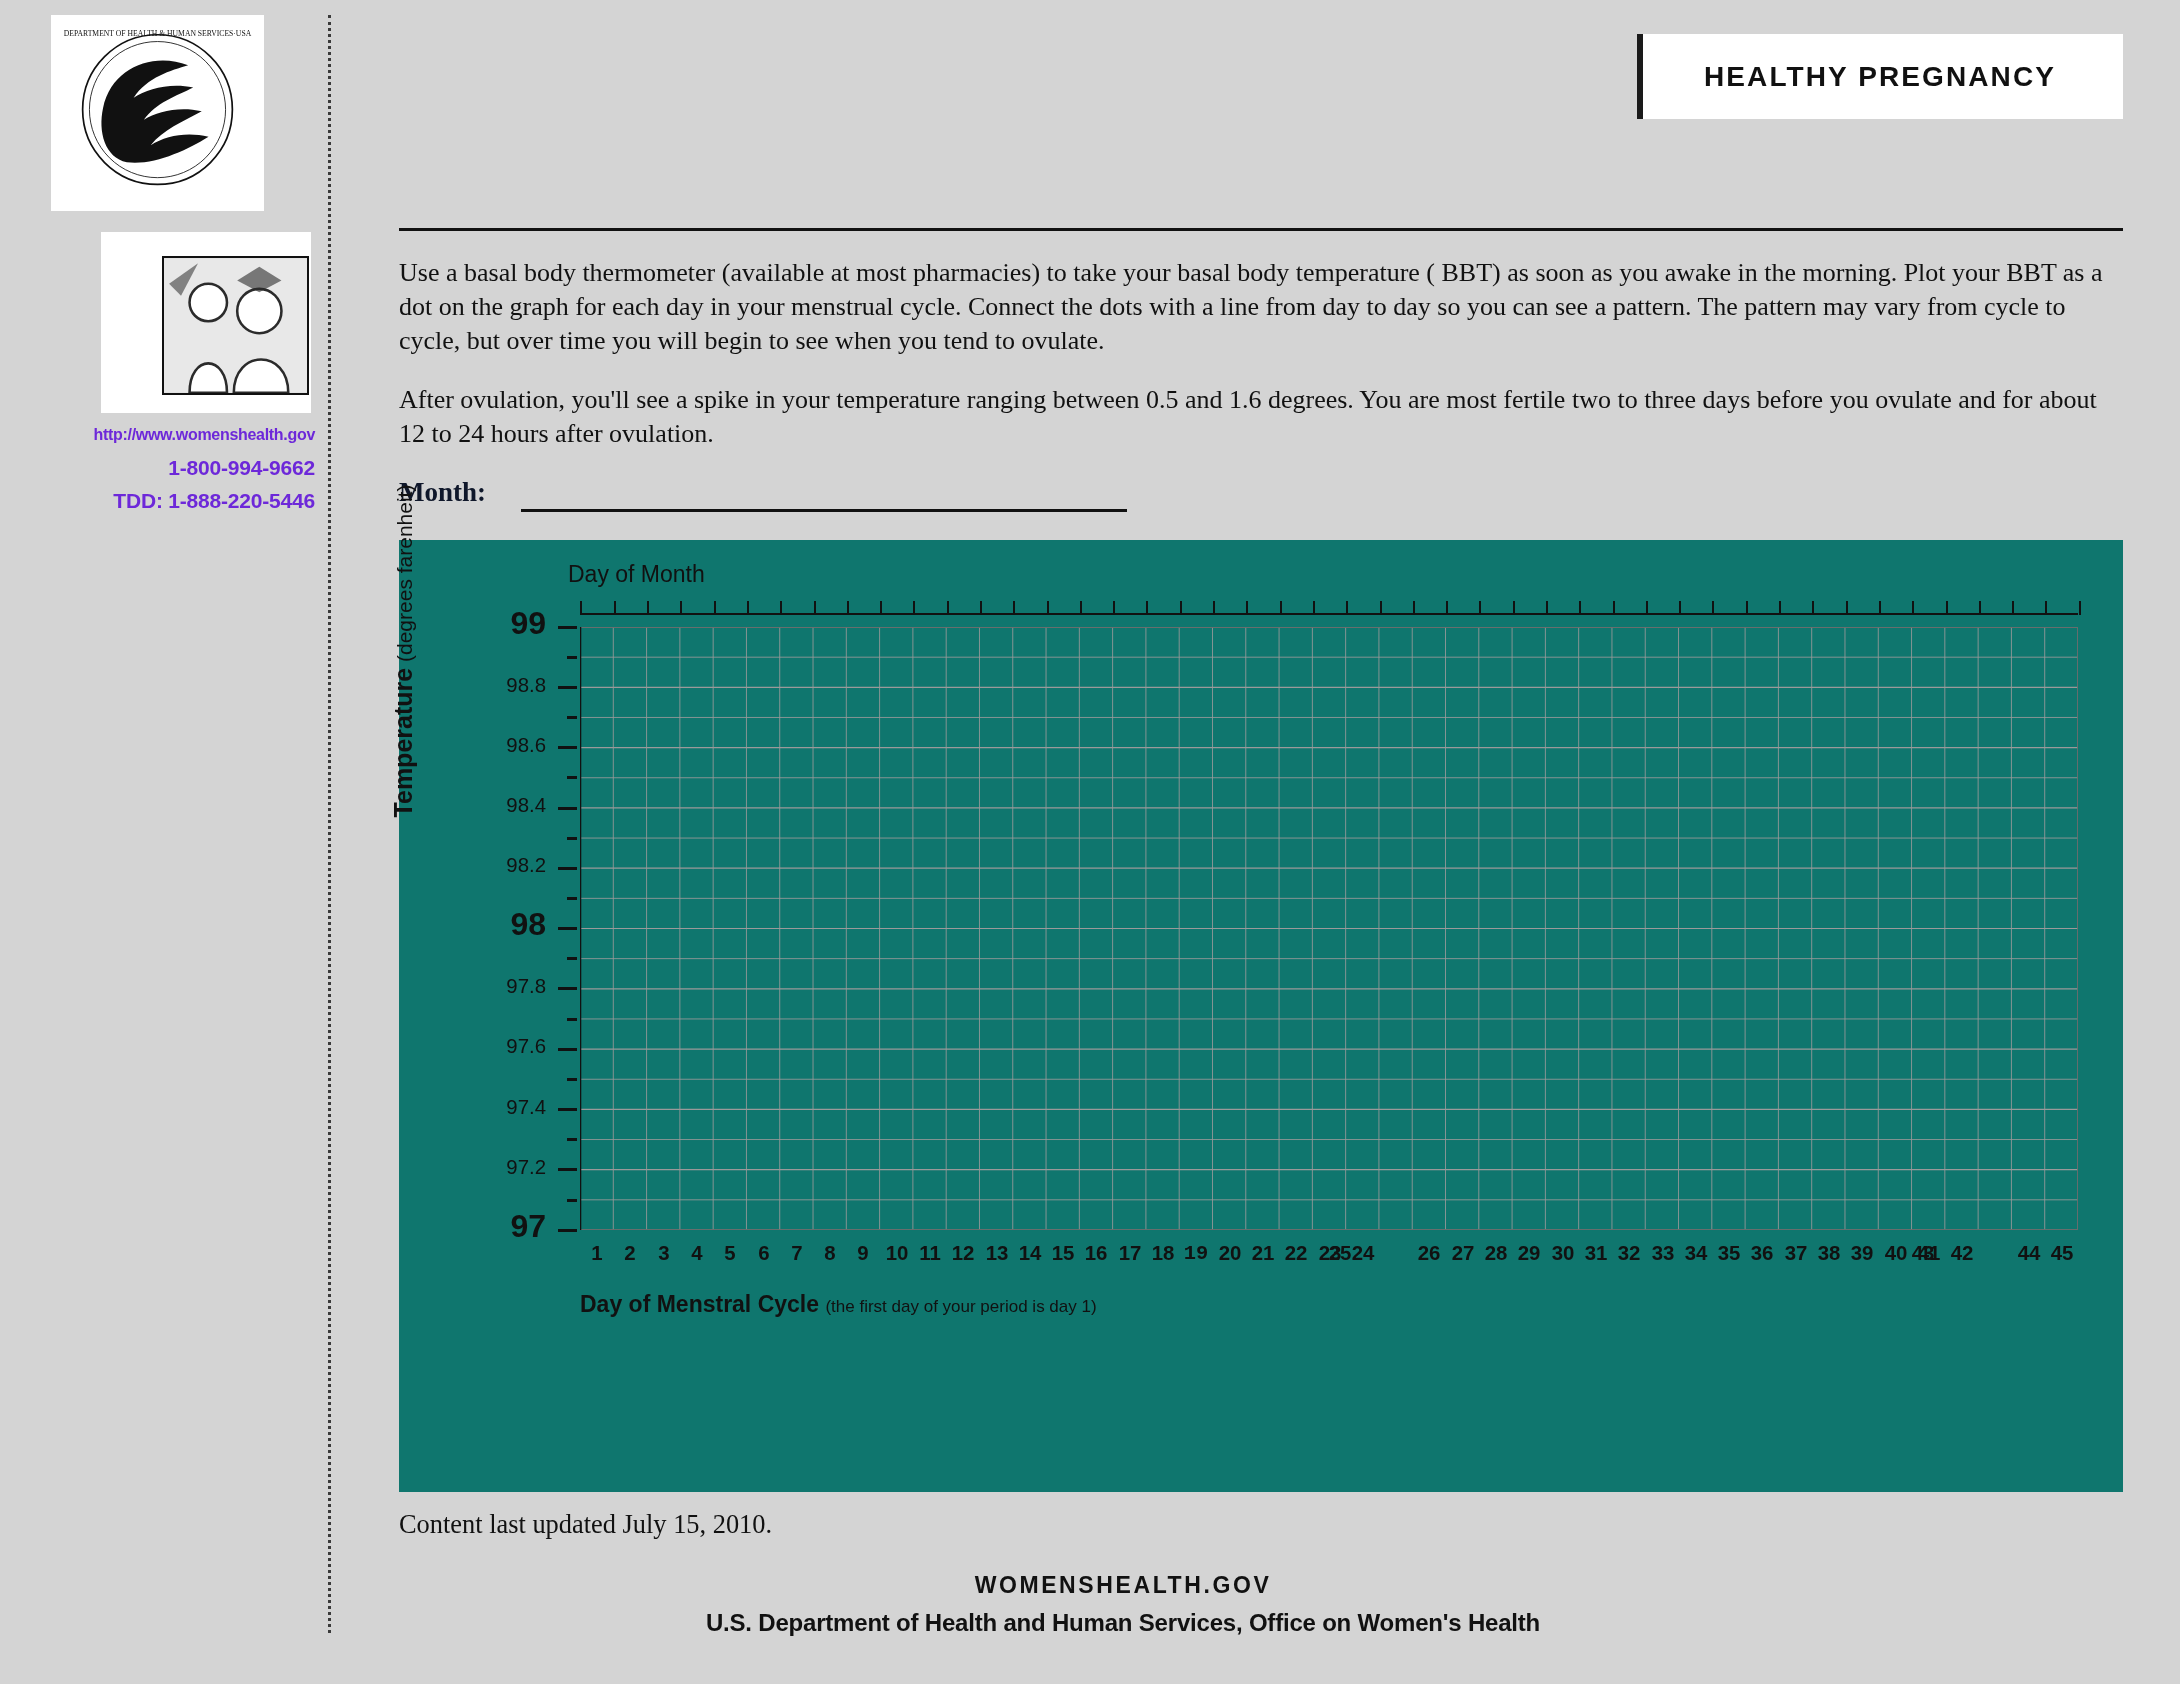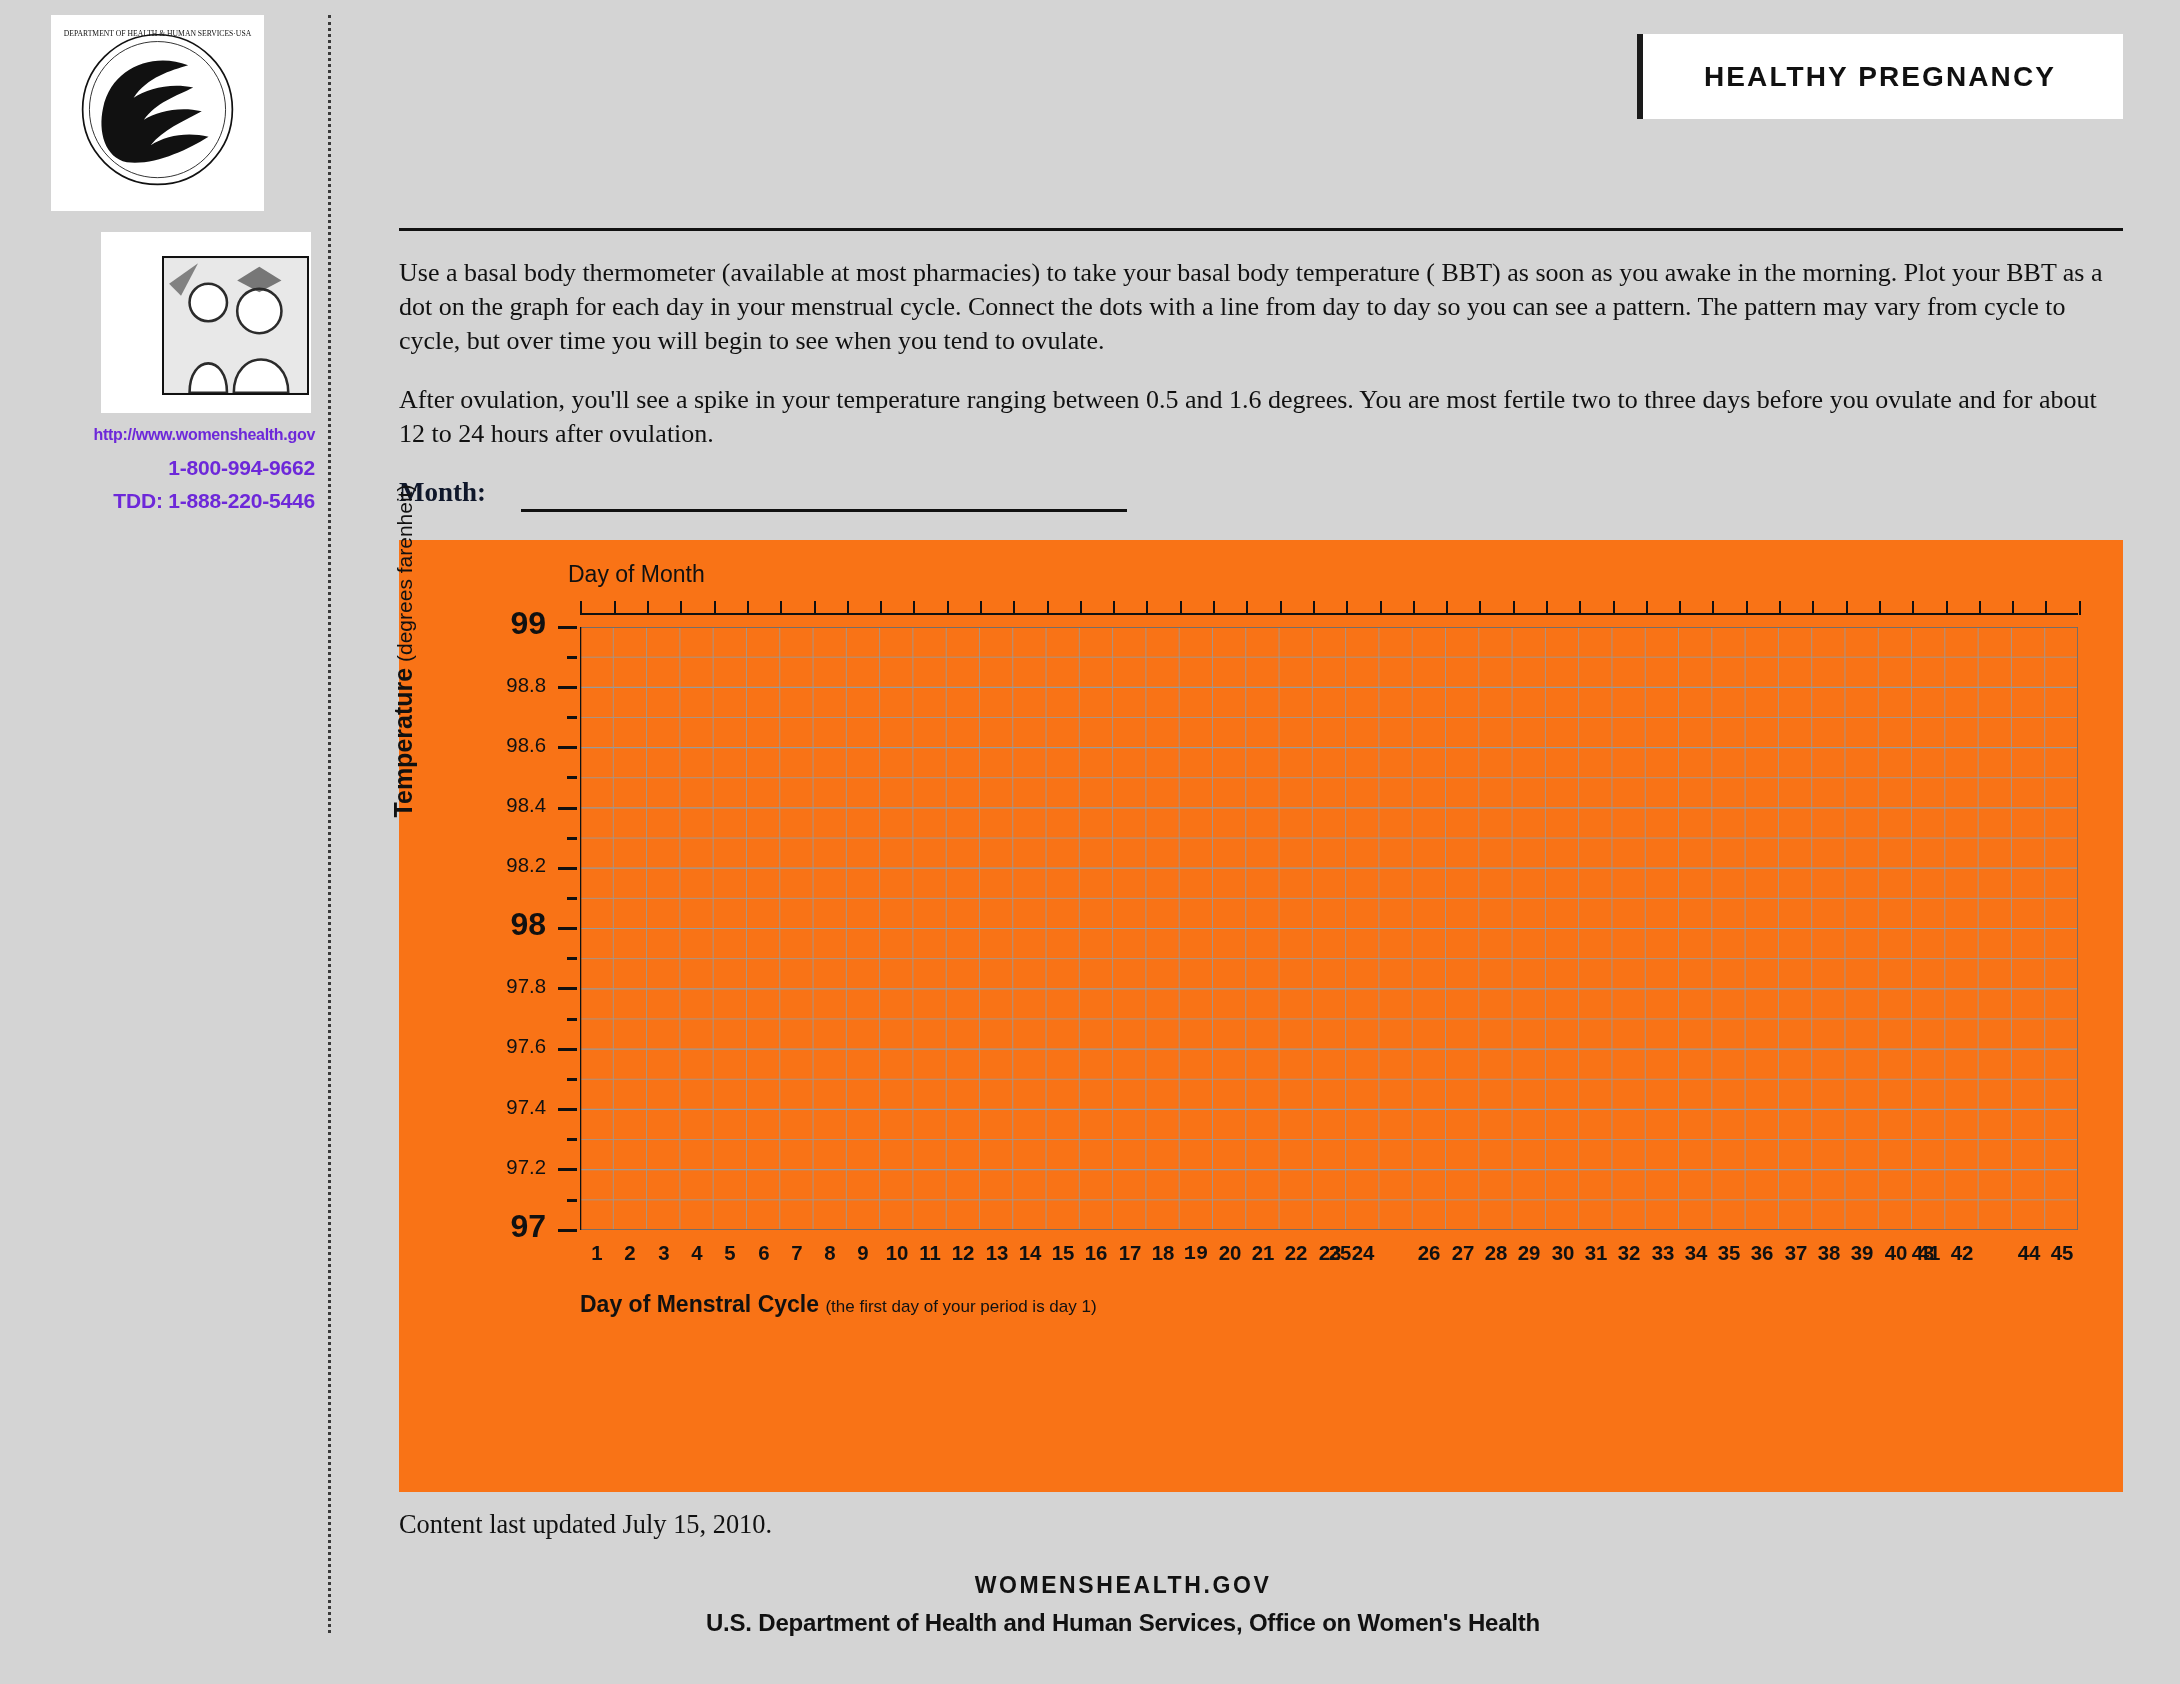--- a/index.html
+++ b/index.html
@@ -161,21 +161,21 @@
     background: #111;
   }
 
   
   .chart-panel {
     position: absolute;
     left: 399px;
     top: 540px;
     width: 1724px;
     height: 952px;
-    background: #f97316;
+    background: #0f766e;
   }
   .day-of-month {
     position: absolute;
     left: 169px;
     top: 21px;
     font-family: "Liberation Sans", sans-serif;
     font-size: 23px;
     color: #111;
   }
   .y-axis-title {

